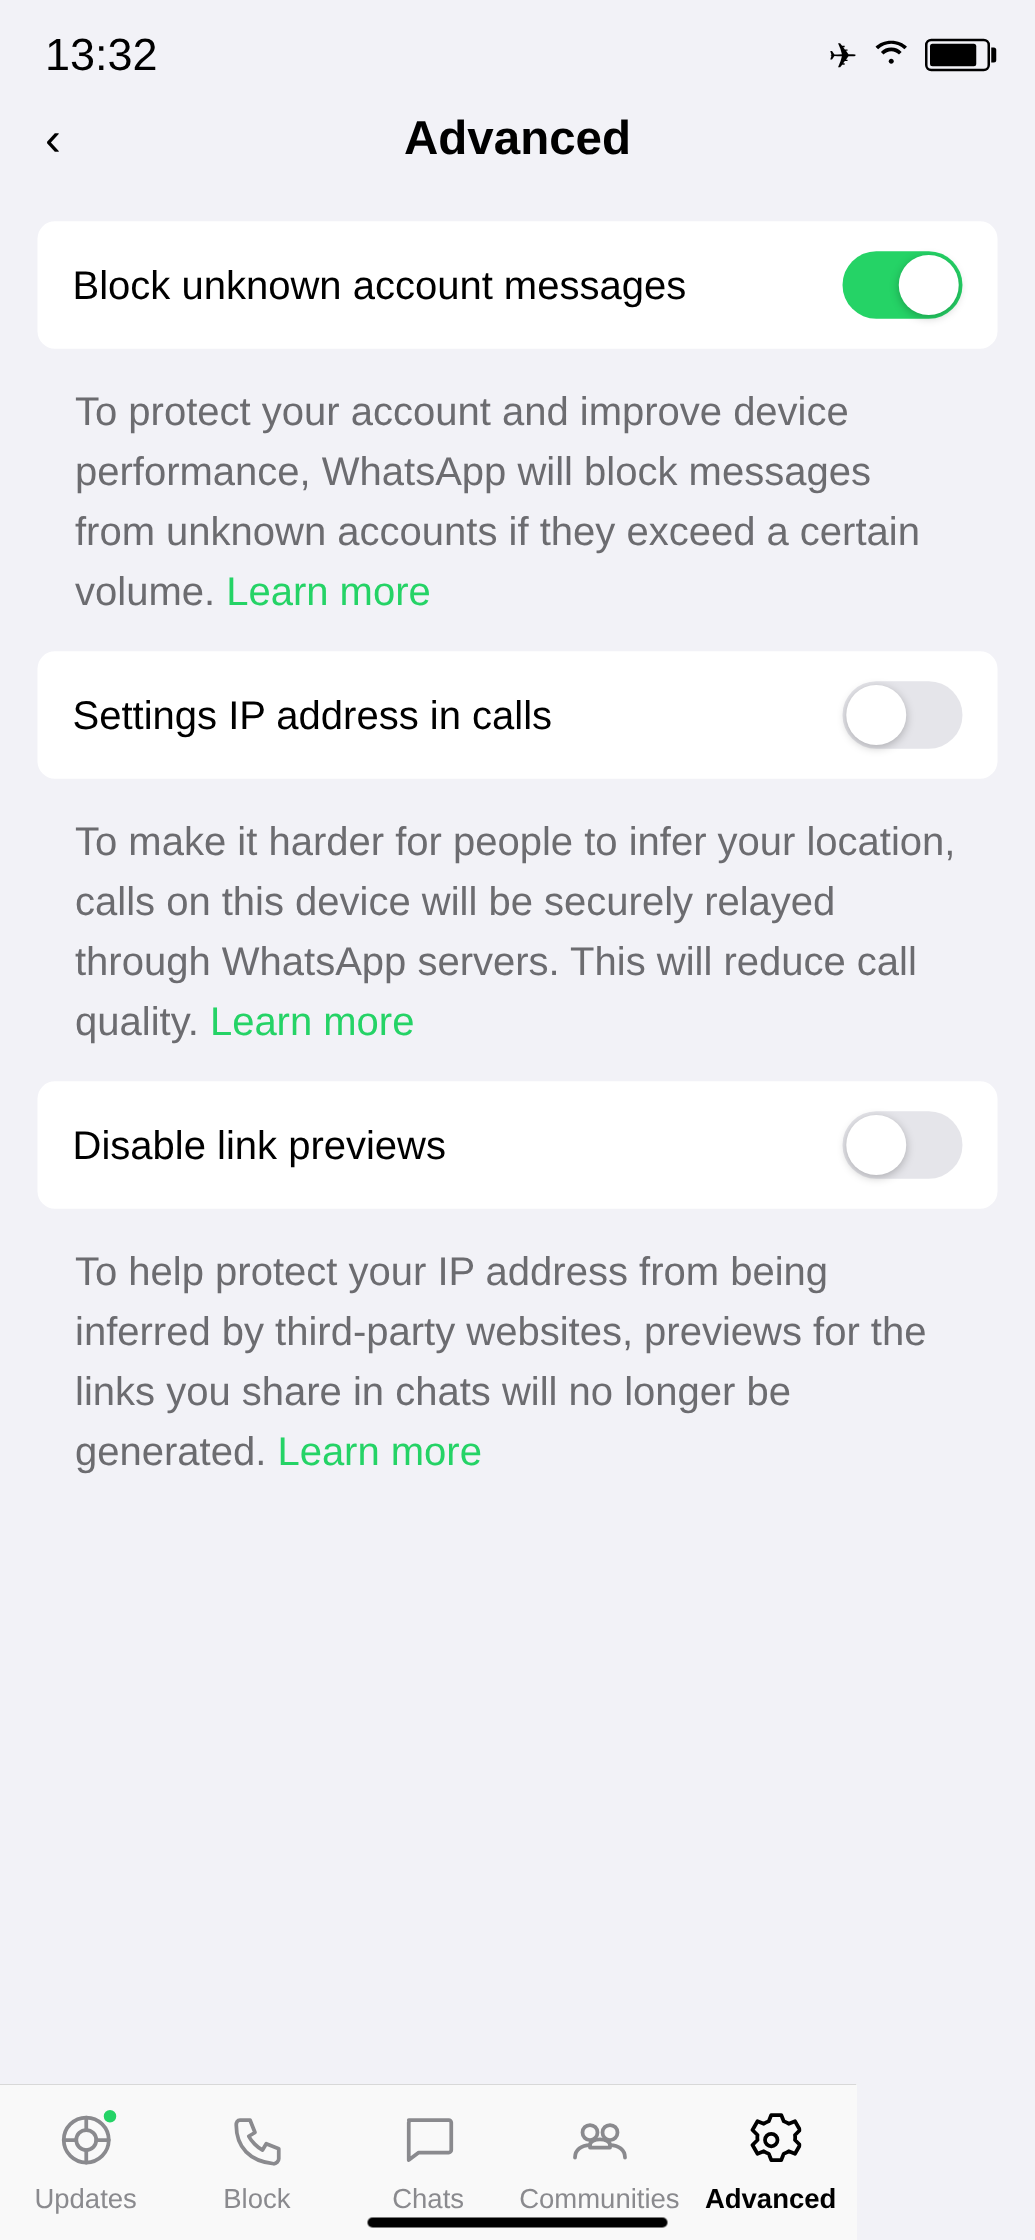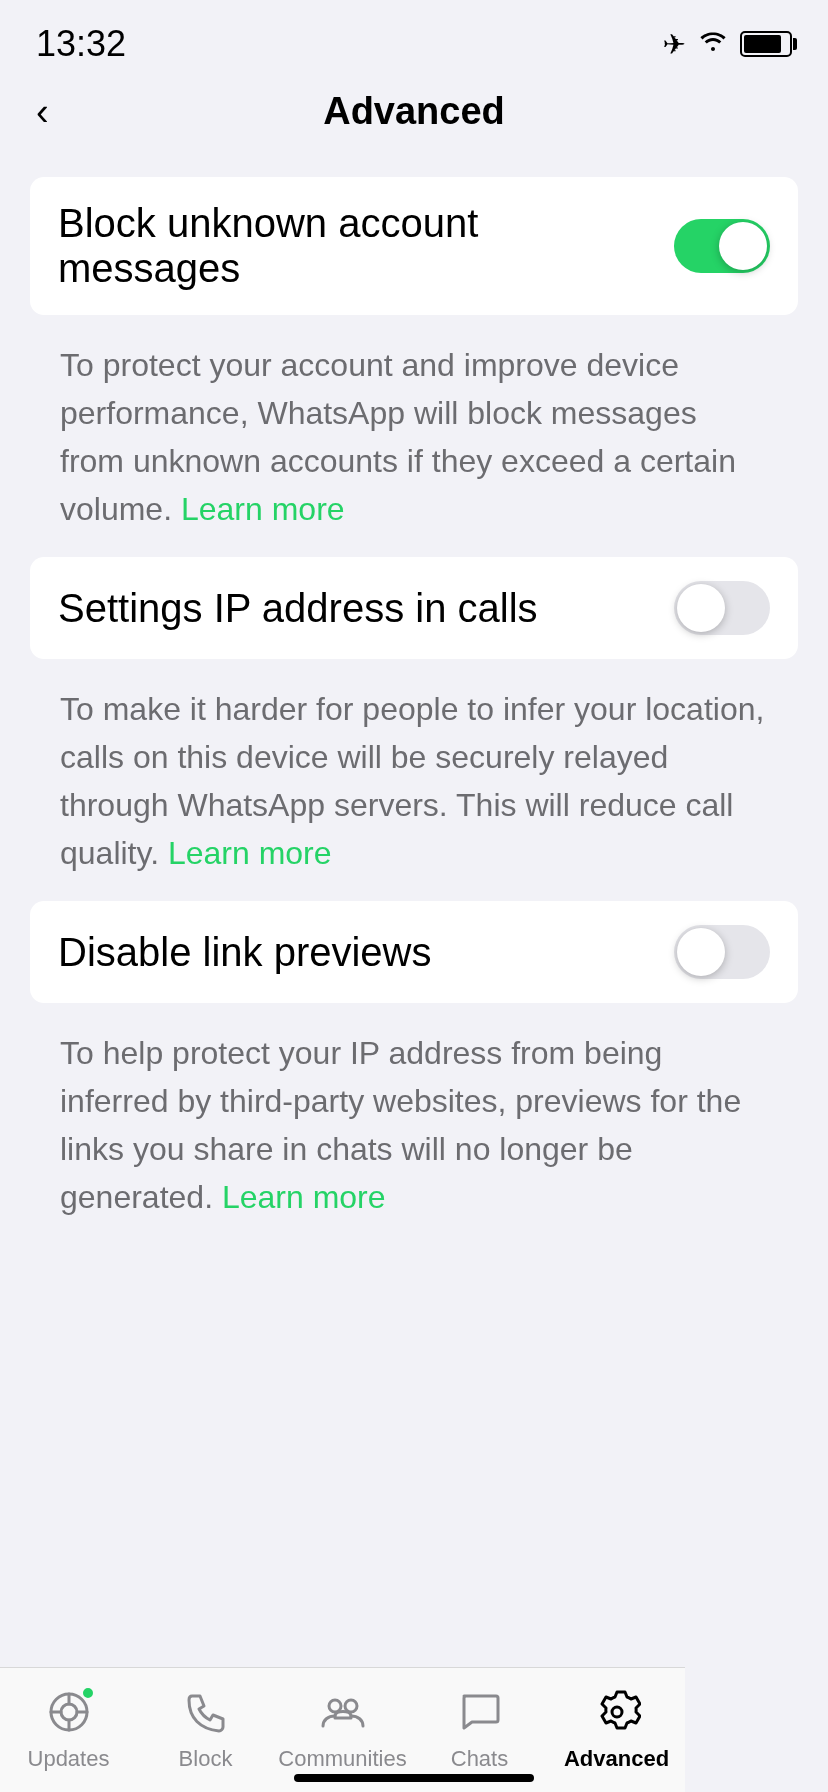--- a/index.html
+++ b/index.html
@@ -110,21 +110,21 @@
       background: #fff;
       border-radius: 14px;
       padding: 24px 28px;
       margin-bottom: 14px;
       display: flex;
       align-items: center;
       justify-content: space-between;
     }
 
     .setting-label {
-      font-size: 40px;
+      font-size: 32px;
       font-weight: 500;
       color: #000;
       flex: 1;
       padding-right: 20px;
     }
 
     
     .toggle {
       width: 96px;
       height: 54px;
@@ -334,39 +334,39 @@
       <svg viewBox="0 0 48 48" fill="none" stroke="#8a8a8e" stroke-width="3" stroke-linecap="round" stroke-linejoin="round">
         <path d="M10 8h8l4 10-5 3c2 4 7 9 11 11l3-5 10 4v8c0 2-2 4-4 4C18 41 7 30 7 12c0-2 1-4 3-4z"></path>
       </svg>
     </div>
     <span class="tab-label">Block</span>
   </div>
 
   <div class="tab-item">
     <div class="tab-icon">
       <svg viewBox="0 0 48 48" fill="none" stroke="#8a8a8e" stroke-width="3" stroke-linecap="round" stroke-linejoin="round">
+        <path d="M8 8h32a2 2 0 012 2v22a2 2 0 01-2 2H16l-8 6V10a2 2 0 012-2z"></path>
+      </svg>
+    </div>
+    <span class="tab-label">Chats</span>
+  </div>
+
+  <div class="tab-item">
+    <div class="tab-icon">
+      <svg viewBox="0 0 48 48" fill="none" stroke="#8a8a8e" stroke-width="3" stroke-linecap="round" stroke-linejoin="round">
         <circle cx="16" cy="18" r="6"></circle>
         <circle cx="32" cy="18" r="6"></circle>
         <path d="M4 38c0-6 5-10 12-10"></path>
         <path d="M44 38c0-6-5-10-12-10"></path>
         <path d="M16 28c0-6 16-6 16 0v2H16v-2z"></path>
       </svg>
     </div>
     <span class="tab-label">Communities</span>
   </div>
 
-  <div class="tab-item">
-    <div class="tab-icon">
-      <svg viewBox="0 0 48 48" fill="none" stroke="#8a8a8e" stroke-width="3" stroke-linecap="round" stroke-linejoin="round">
-        <path d="M8 8h32a2 2 0 012 2v22a2 2 0 01-2 2H16l-8 6V10a2 2 0 012-2z"></path>
-      </svg>
-    </div>
-    <span class="tab-label">Chats</span>
-  </div>
-
   <div class="tab-item active">
     <div class="tab-icon">
       <svg viewBox="0 0 48 48" fill="none" stroke="#000" stroke-width="3" stroke-linecap="round" stroke-linejoin="round">
         <circle cx="24" cy="24" r="5"></circle>
         <path d="M24 4l-2 5a14 14 0 00-4 2l-5-2-4 7 4 4a14 14 0 000 4l-4 4 4 7 5-2a14 14 0 004 2l2 5h8l2-5a14 14 0 004-2l5 2 4-7-4-4a14 14 0 000-4l4-4-4-7-5 2a14 14 0 00-4-2l-2-5z"></path>
       </svg>
     </div>
     <span class="tab-label">Advanced</span>
   </div>
 

